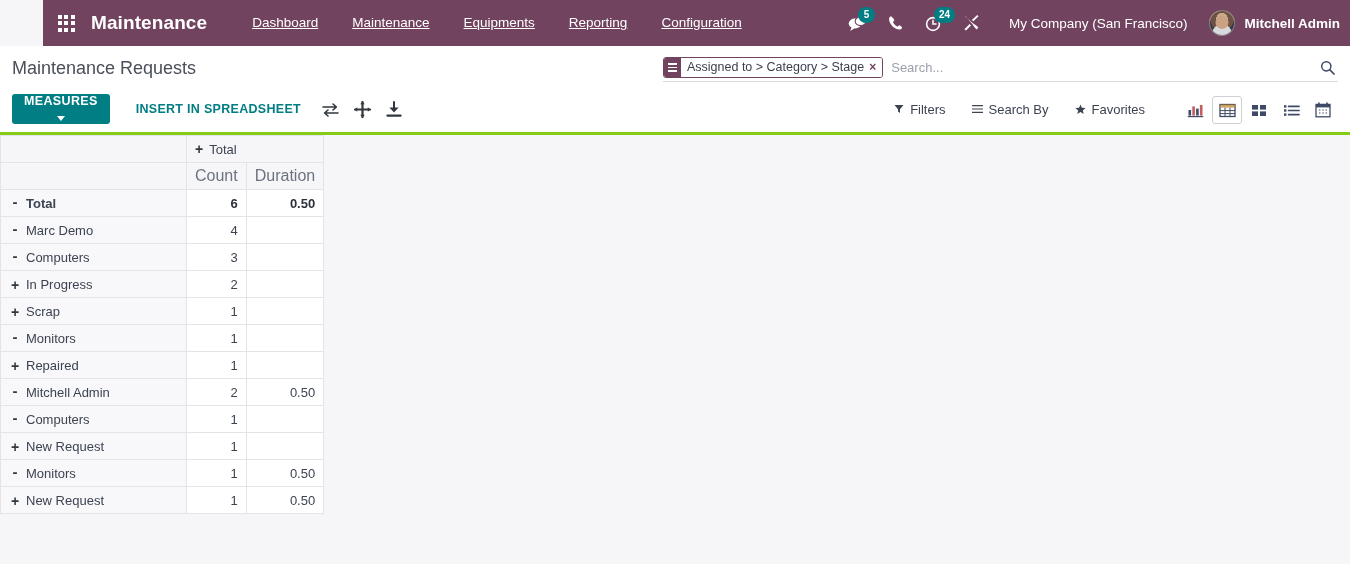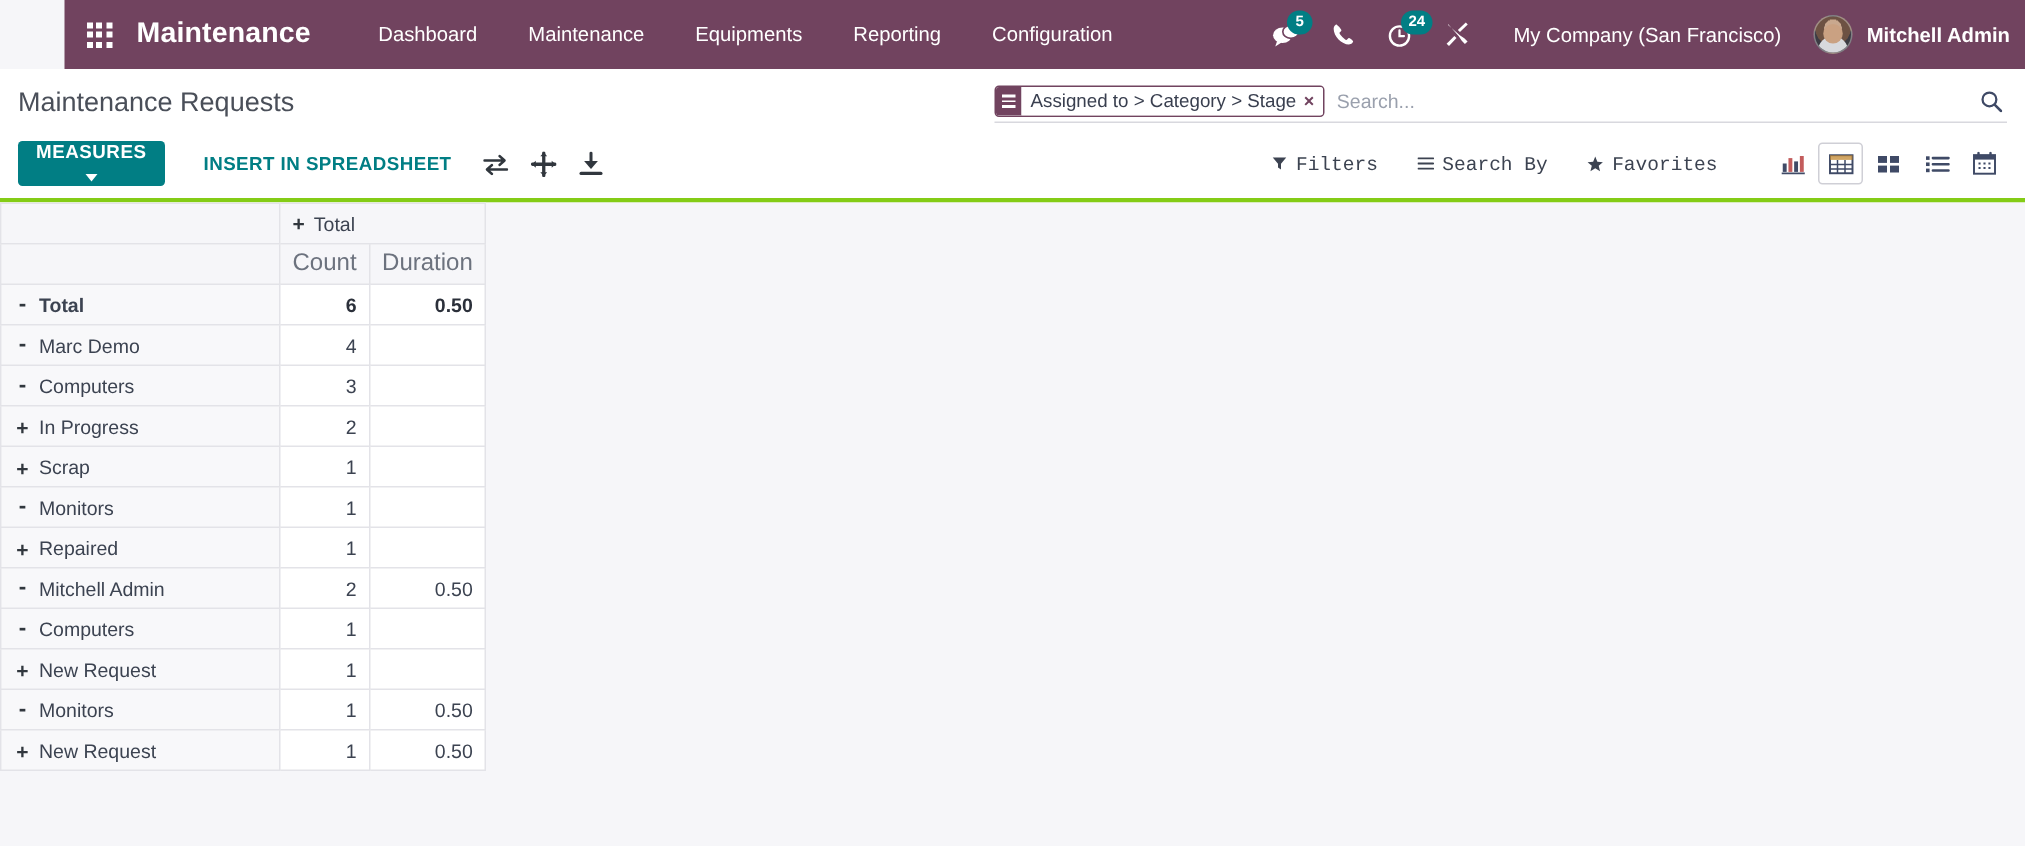--- a/index.html
+++ b/index.html
@@ -37,21 +37,21 @@
 
   .brand {
     font-size: 19px;
     font-weight: bold;
     margin-left: 8px;
     margin-right: 28px;
     letter-spacing: .1px;
     white-space: nowrap;
     cursor: pointer;
   }
-  .menu-items { display: flex; align-items: center; height: 46px; }
+  .menu-items { display: flex; align-items: center; height: 46px; text-decoration: underline; }
   .menu-items .mi {
     font-size: 13.5px;
     padding: 0 17px;
     line-height: 46px;
     height: 46px;
     white-space: nowrap;
     cursor: pointer;
     color: #fff;
   }
 
@@ -251,23 +251,22 @@
     width: 30px; height: 30px;
     display: flex; align-items: center; justify-content: center;
     cursor: pointer;
     color: #31373e;
     margin-left: 2px;
   }
 
   .cp-filters {
     margin-left: auto;
     display: flex;
-    align-items: center;
+    align-items: flex-end;
     gap: 0;
-    font-family: Liberation Mono, monospace;
   }
   .flt {
     display: flex;
     align-items: center;
     gap: 6px;
     font-size: 13px;
     color: #3c4351;
     padding: 0 13px;
     height: 30px;
     cursor: pointer;

